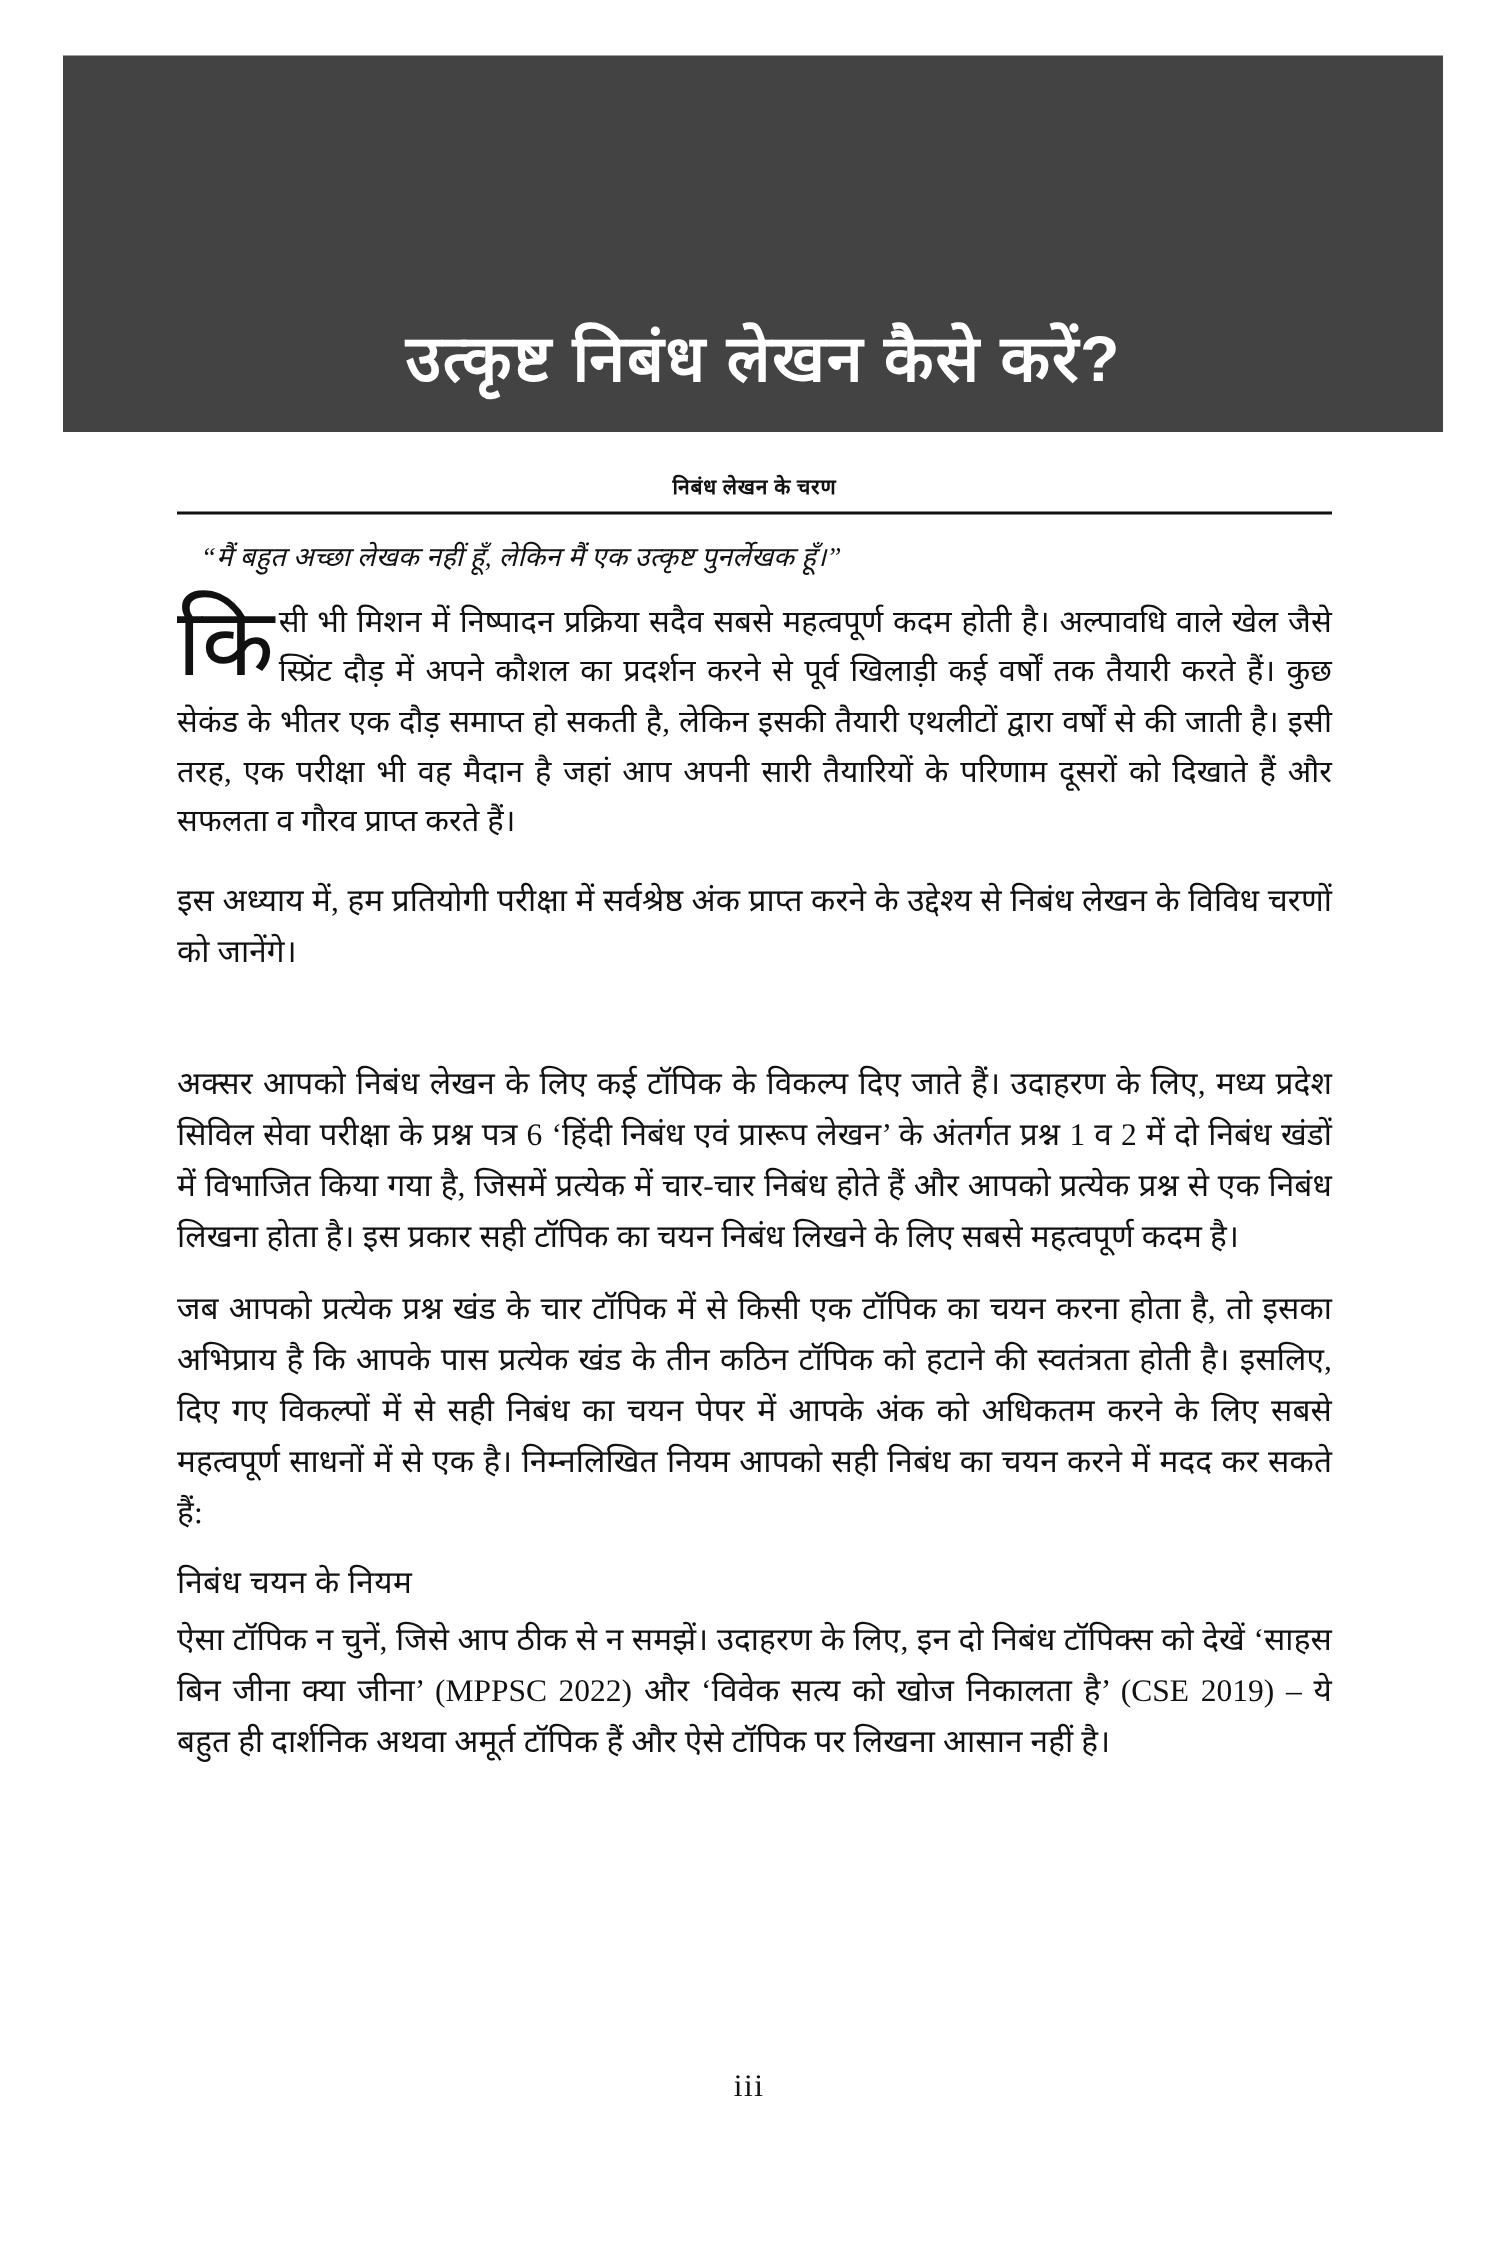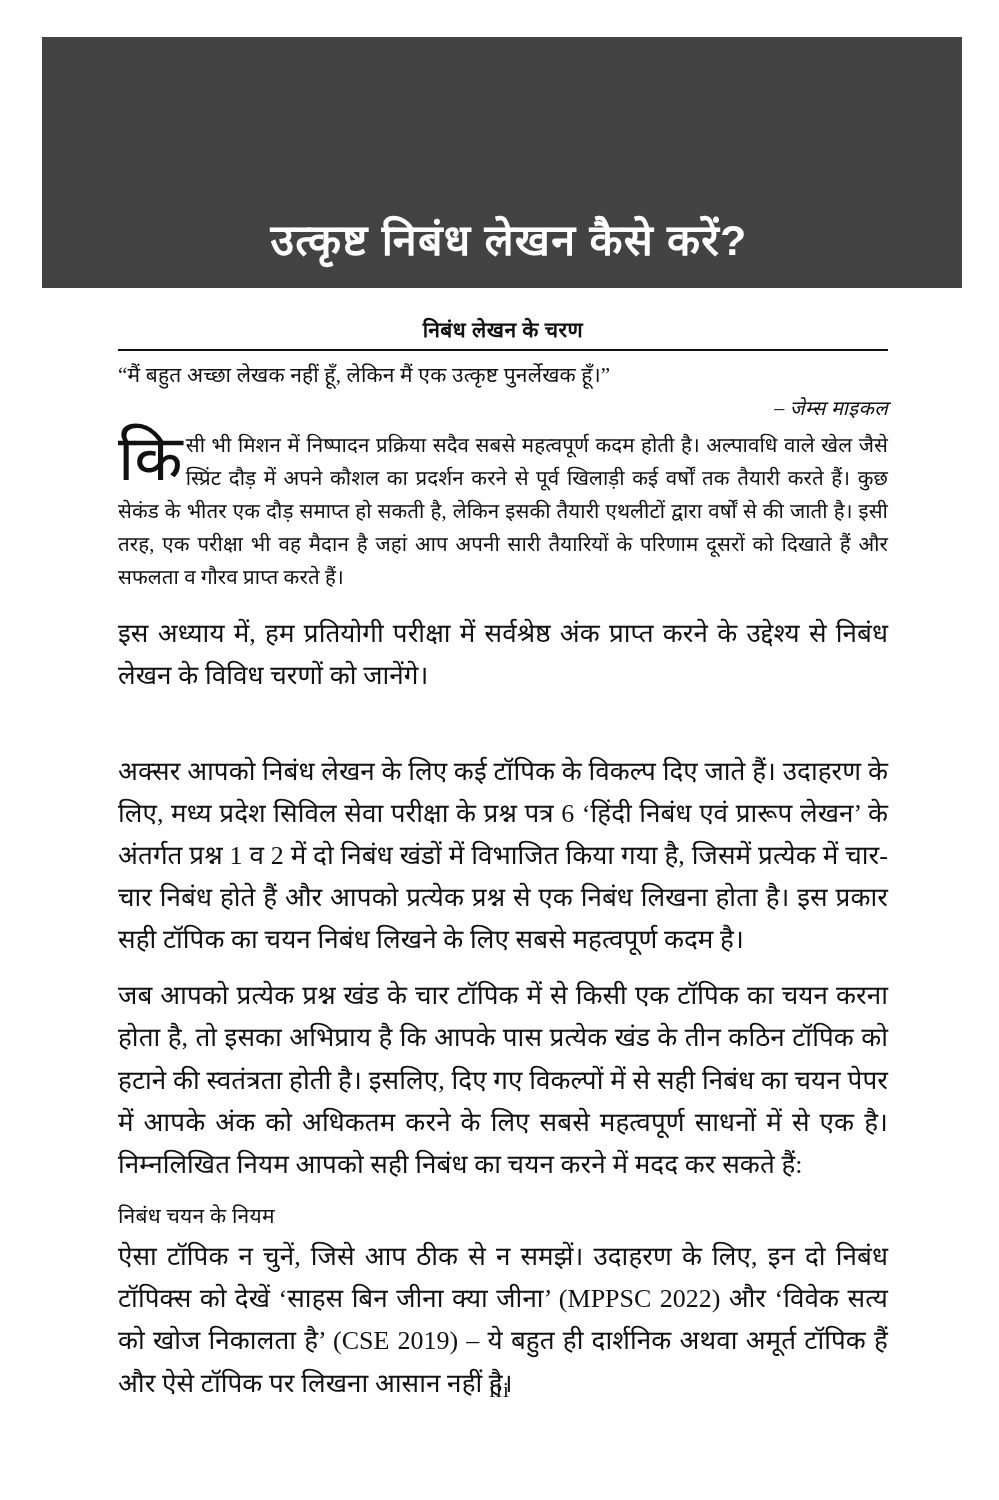--- a/index.html
+++ b/index.html
@@ -53,37 +53,38 @@
     position: absolute;
     left: 118px;
     top: 318px;
     width: 770px;
   }
 
   .section-heading {
     text-align: center;
     font-family: "Liberation Serif", "DejaVu Serif", serif;
     font-weight: bold;
-    font-size: 21px;
+    font-size: 14px;
     letter-spacing: 0.5px;
     margin: 0 0 6px 0;
     line-height: 1.2;
   }
 
   .rule {
     border: none;
     border-top: 2.5px solid #111111;
     margin: 0 0 10px 0;
     width: 100%;
   }
 
   .quote {
-    font-size: 21px;
+    font-style: italic;
+    font-size: 18px;
     line-height: 1.35;
-    margin: 0;
+    margin: 16px;
     text-align: justify;
     letter-spacing: 0.2px;
   }
 
   .attribution {
     font-style: italic;
     font-size: 20px;
     text-align: right;
     margin: 4px 0 8px 0;
     letter-spacing: 0.3px;
@@ -101,21 +102,21 @@
     float: left;
     font-size: 63px;
     line-height: 0.78;
     font-weight: normal;
     padding: 6px 2px 0 0;
     margin-right: 1px;
     font-family: "Liberation Serif", "DejaVu Serif", serif;
   }
 
   .body-para {
-    font-size: 26px;
+    font-size: 21px;
     line-height: 1.62;
     text-align: justify;
     margin: 0 0 14px 0;
     letter-spacing: 0.1px;
   }
 
   .gap-lg { height: 40px; }
 
   .num-heading {
     font-size: 21px;
@@ -161,21 +162,20 @@
   </div>
 
   <div class="content">
 
     <h2 class="section-heading">निबंध लेखन के चरण</h2>
 
     <hr class="rule">
 
     <p class="quote">“मैं बहुत अच्छा लेखक नहीं हूँ, लेकिन मैं एक उत्कृष्ट पुनर्लेखक हूँ।”</p>
 
-    <p class="attribution">– जेम्स माइकल</p>
 
     <p class="dropcap-para">
       <span class="dropcap">कि</span><span>सी भी मिशन में निष्पादन प्रक्रिया सदैव सबसे महत्वपूर्ण कदम होती है। अल्पावधि वाले खेल जैसे स्प्रिंट दौड़ में अपने कौशल का प्रदर्शन करने से पूर्व खिलाड़ी कई वर्षों तक तैयारी करते हैं। कुछ सेकंड के भीतर एक दौड़ समाप्त हो सकती है, लेकिन इसकी तैयारी एथलीटों द्वारा वर्षों से की जाती है। इसी तरह, एक परीक्षा भी वह मैदान है जहां आप अपनी सारी तैयारियों के परिणाम दूसरों को दिखाते हैं और सफलता व गौरव प्राप्त करते हैं।</span>
     </p>
 
     <p class="body-para">इस अध्याय में, हम प्रतियोगी परीक्षा में सर्वश्रेष्ठ अंक प्राप्त करने के उद्देश्य से निबंध लेखन के विविध चरणों को जानेंगे।</p>
 
     <div class="gap-lg"></div>
 
 

